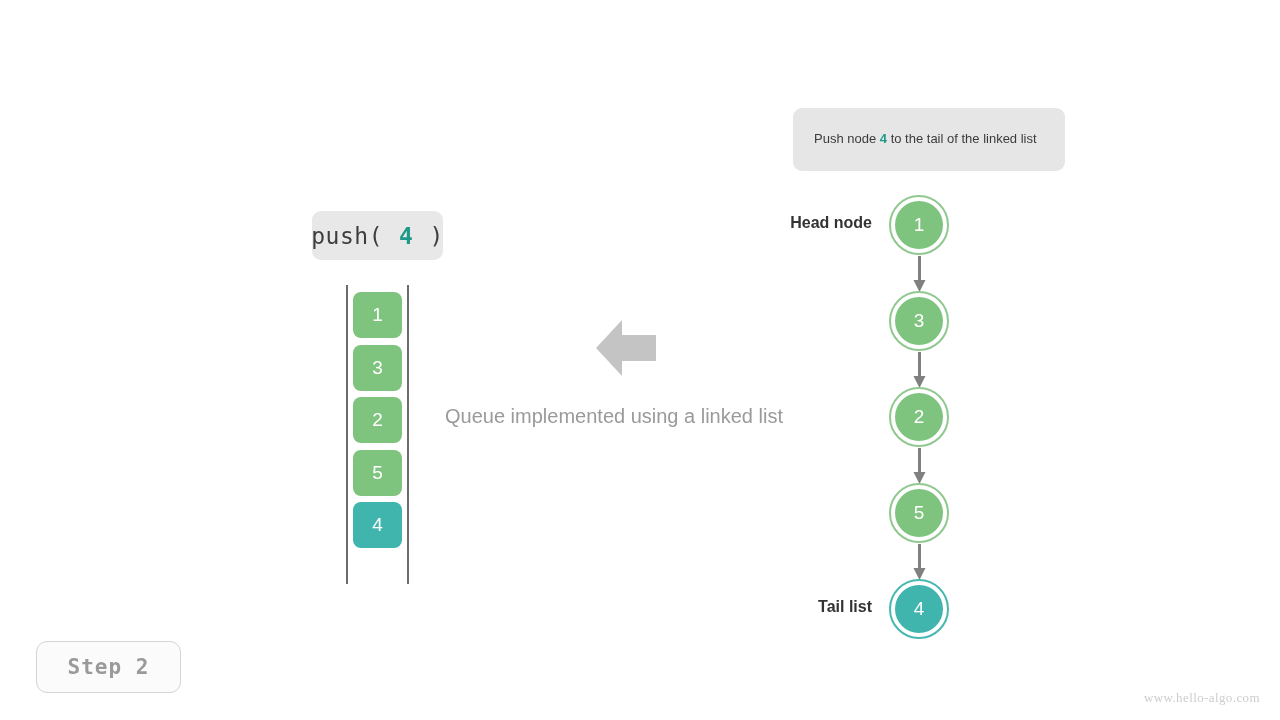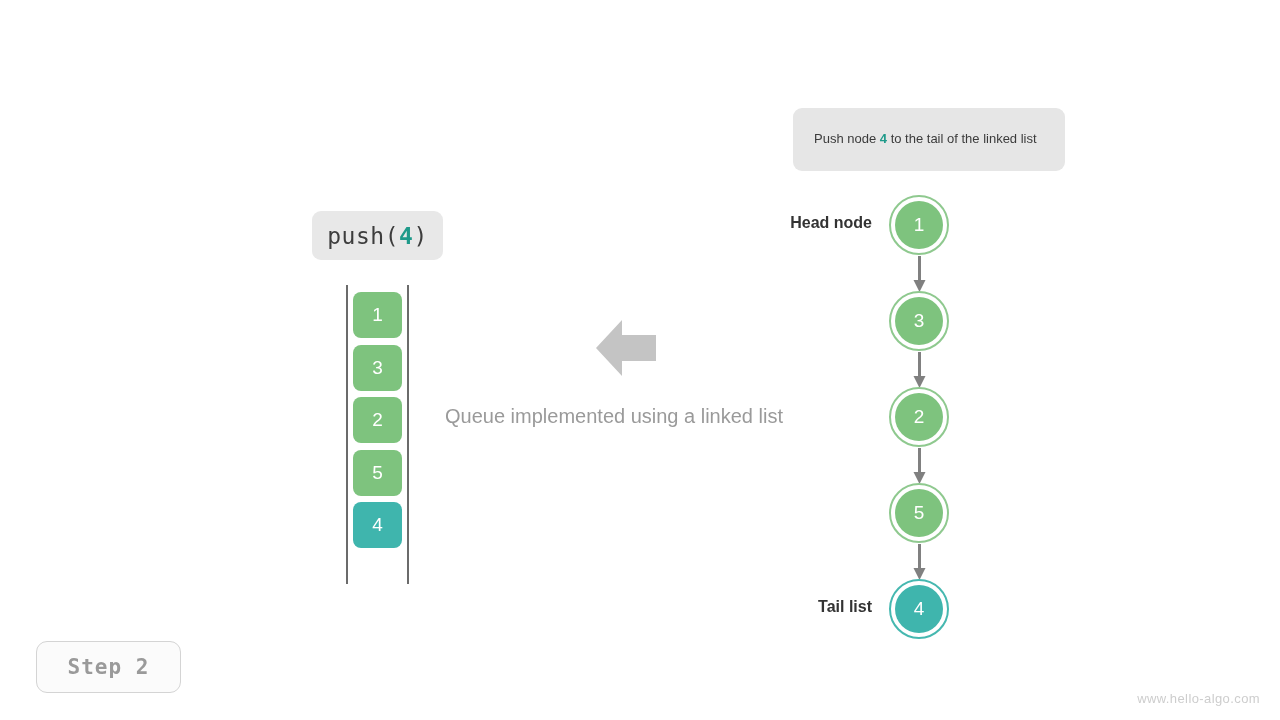--- a/index.html
+++ b/index.html
@@ -47,20 +47,21 @@
     box-sizing: border-box;
     background: #e8e8e8;
     border-radius: 9px;
     display: flex;
     align-items: center;
     justify-content: center;
     font-family: "DejaVu Sans Mono", "Liberation Mono", monospace;
     font-size: 23px;
     color: #3d3d3d;
     letter-spacing: 0.5px;
+    gap: 16px;
   }
   .op-label .arg {
     color: #1f9a8a;
     font-weight: bold;
   }
 
   
   .queue {
     position: absolute;
     left: 346px;
@@ -184,21 +185,21 @@
     font-weight: bold;
     color: #9a9a9a;
     letter-spacing: 1px;
   }
 
   
   .watermark {
     position: absolute;
     right: 20px;
     bottom: 14px;
-    font-family: Liberation Sans, sans-serif;
+    font-family: Liberation Serif, serif;
     font-size: 13px;
     color: #cdcdcd;
     letter-spacing: 0.4px;
   }
 </style>
 </head>
 <body>
 
 <div class="callout">
   <span>Push node </span><span class="hl">4</span><span> to the tail of the linked list</span>

